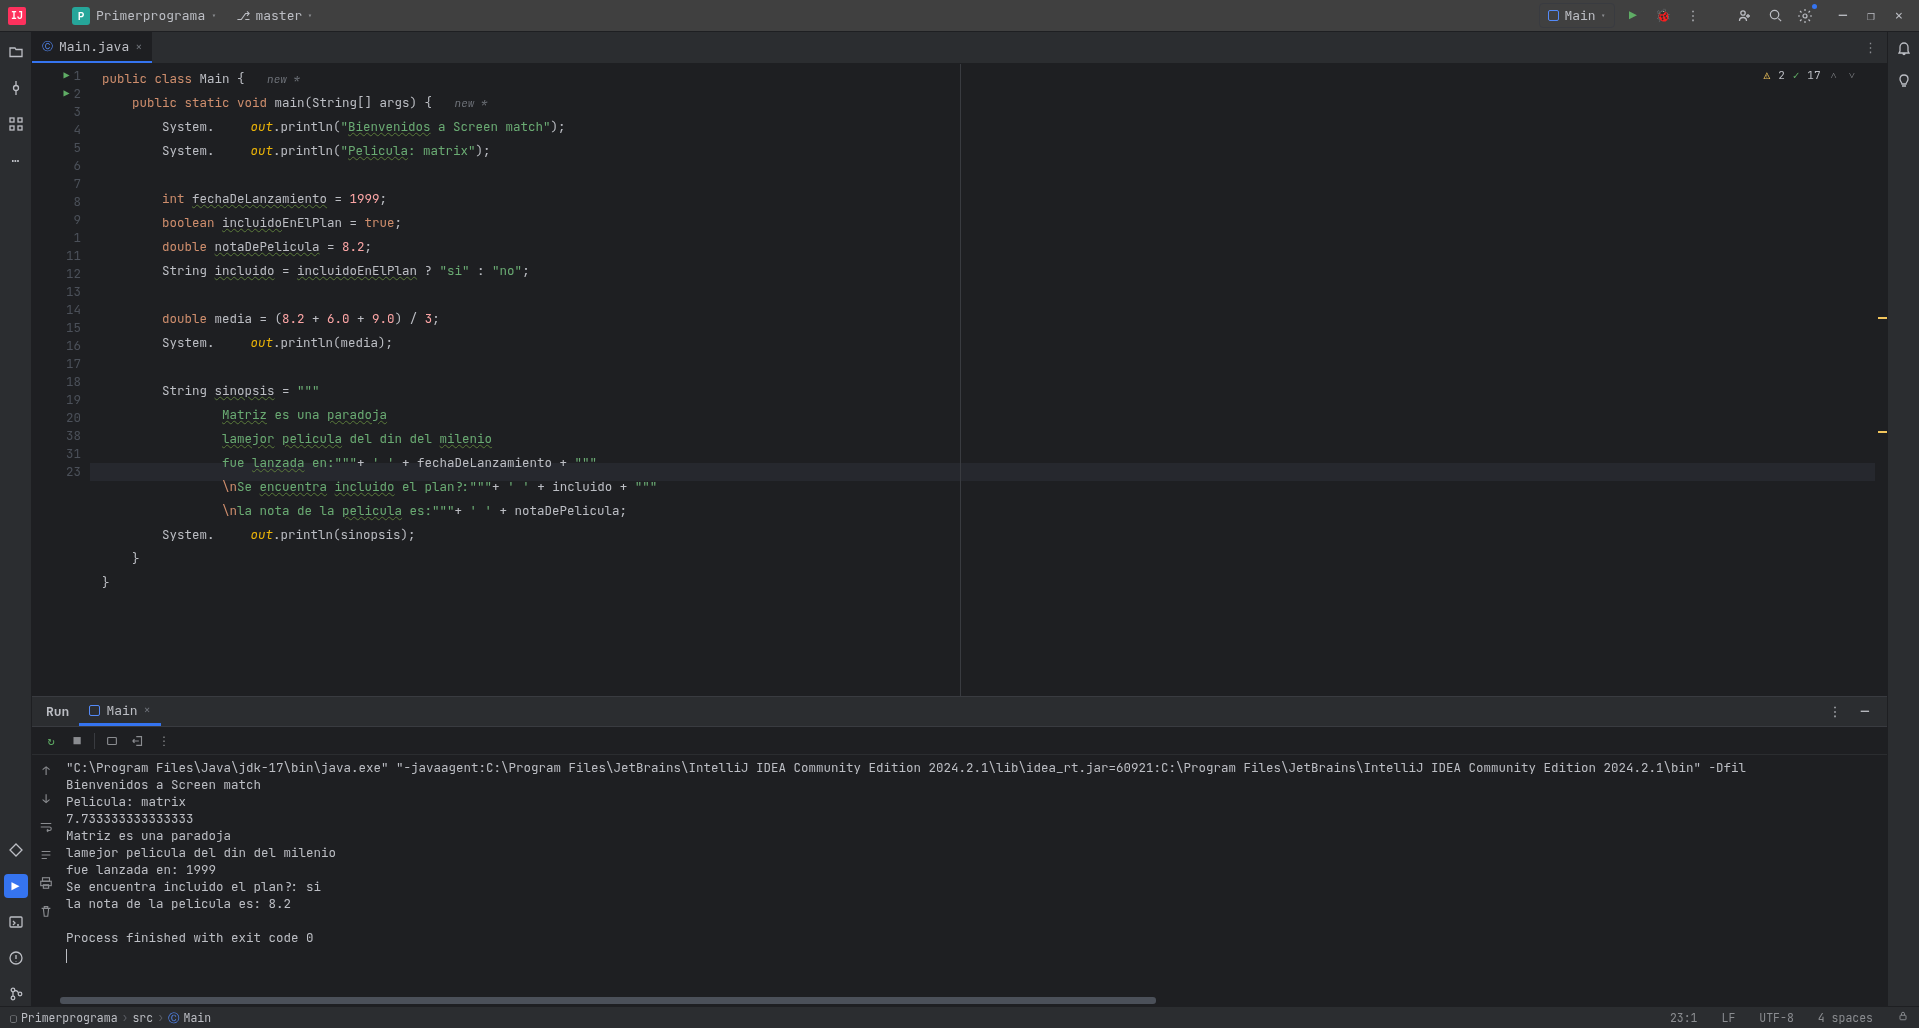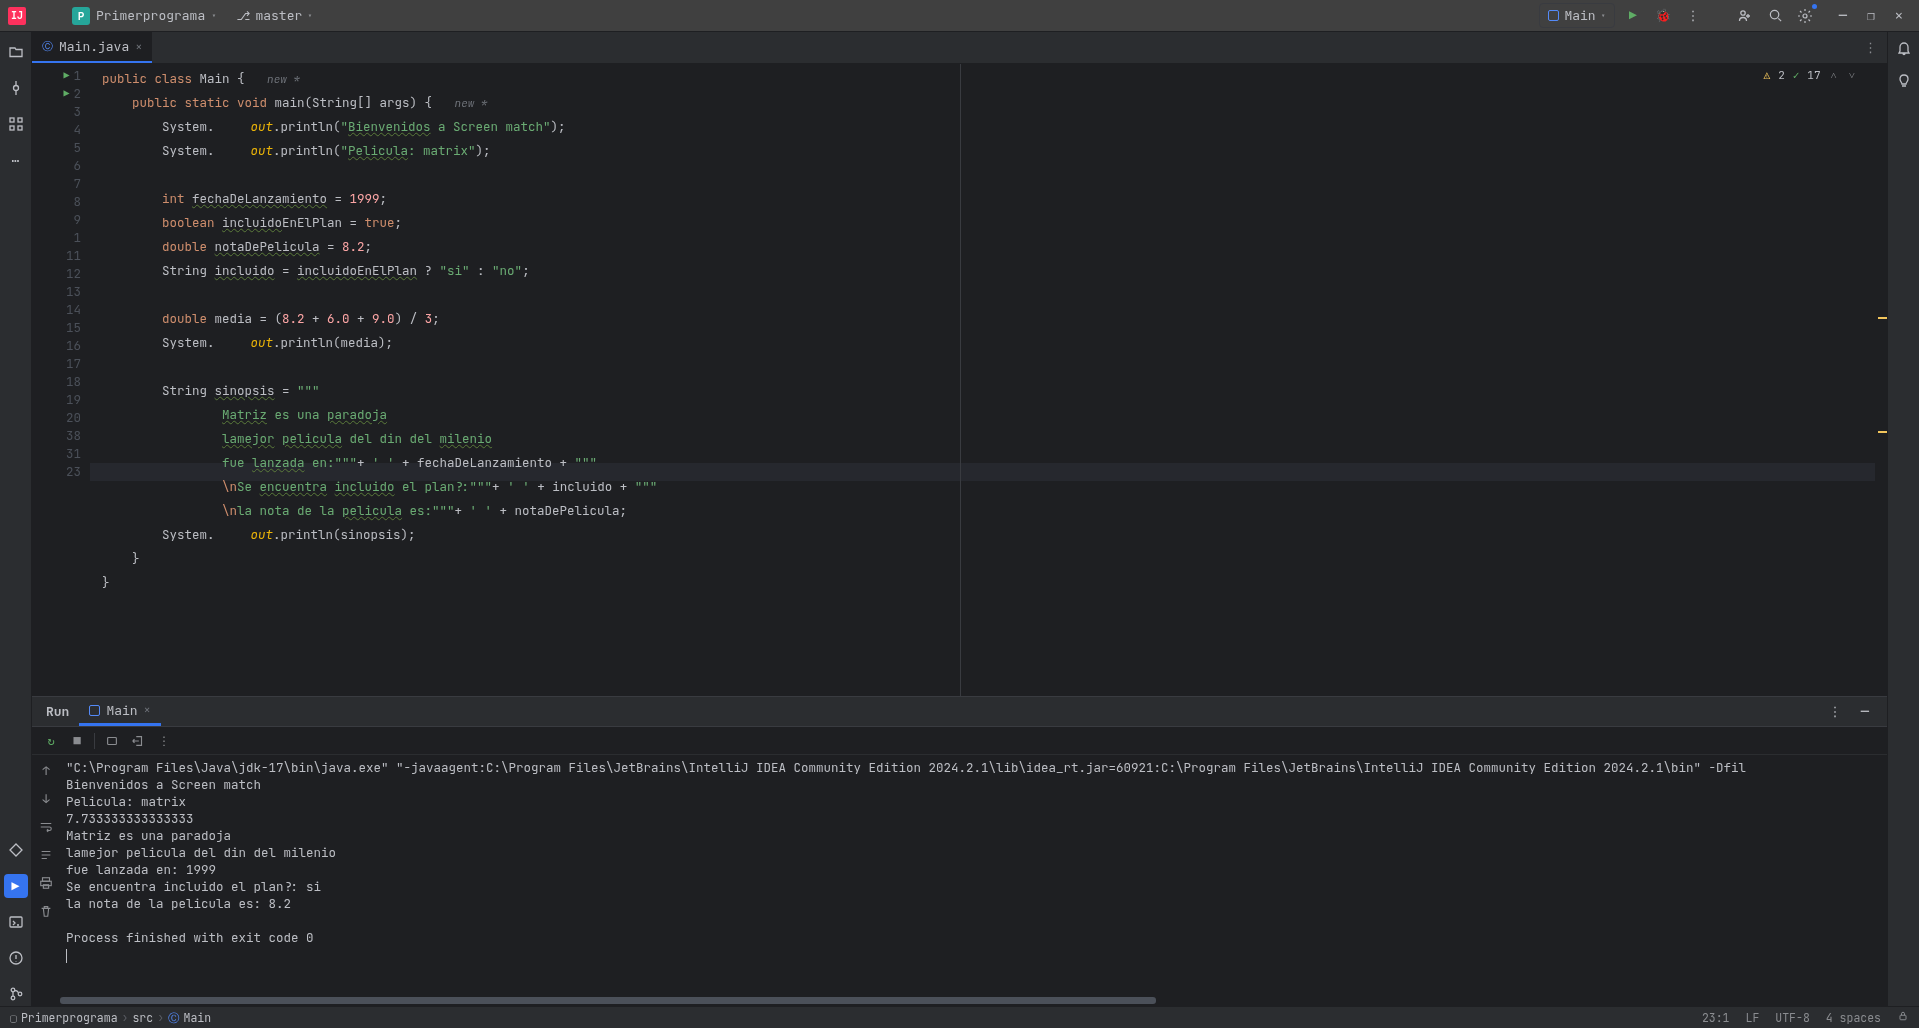--- a/index.html
+++ b/index.html
@@ -136,21 +136,21 @@
   background: #2b2d30;
   display: flex;
   align-items: center;
   font-size: 11.5px;
   padding: 0 10px;
   border-top: 1px solid #1e1f22;
 }
 .breadcrumb { display: flex; align-items: center; gap: 4px; color: #bcbec4; }
 .breadcrumb .sep { color: #5a5d63; }
 .breadcrumb .folder-icon { color: #8a8c90; }
-.status-right { margin-left: auto; display: flex; gap: 16px; color: #8a8c90; justify-content: center; }
+.status-right { margin-left: auto; display: flex; gap: 24px; color: #8a8c90; justify-content: center; }
 .status-right span { cursor: pointer; }
 </style>
 </head>
 <body>
 
 <div class="titlebar">
   <div class="titlebar-left">
     <div class="app-logo">IJ</div>
     <div class="hamburger icon-btn">
         <span></span>

